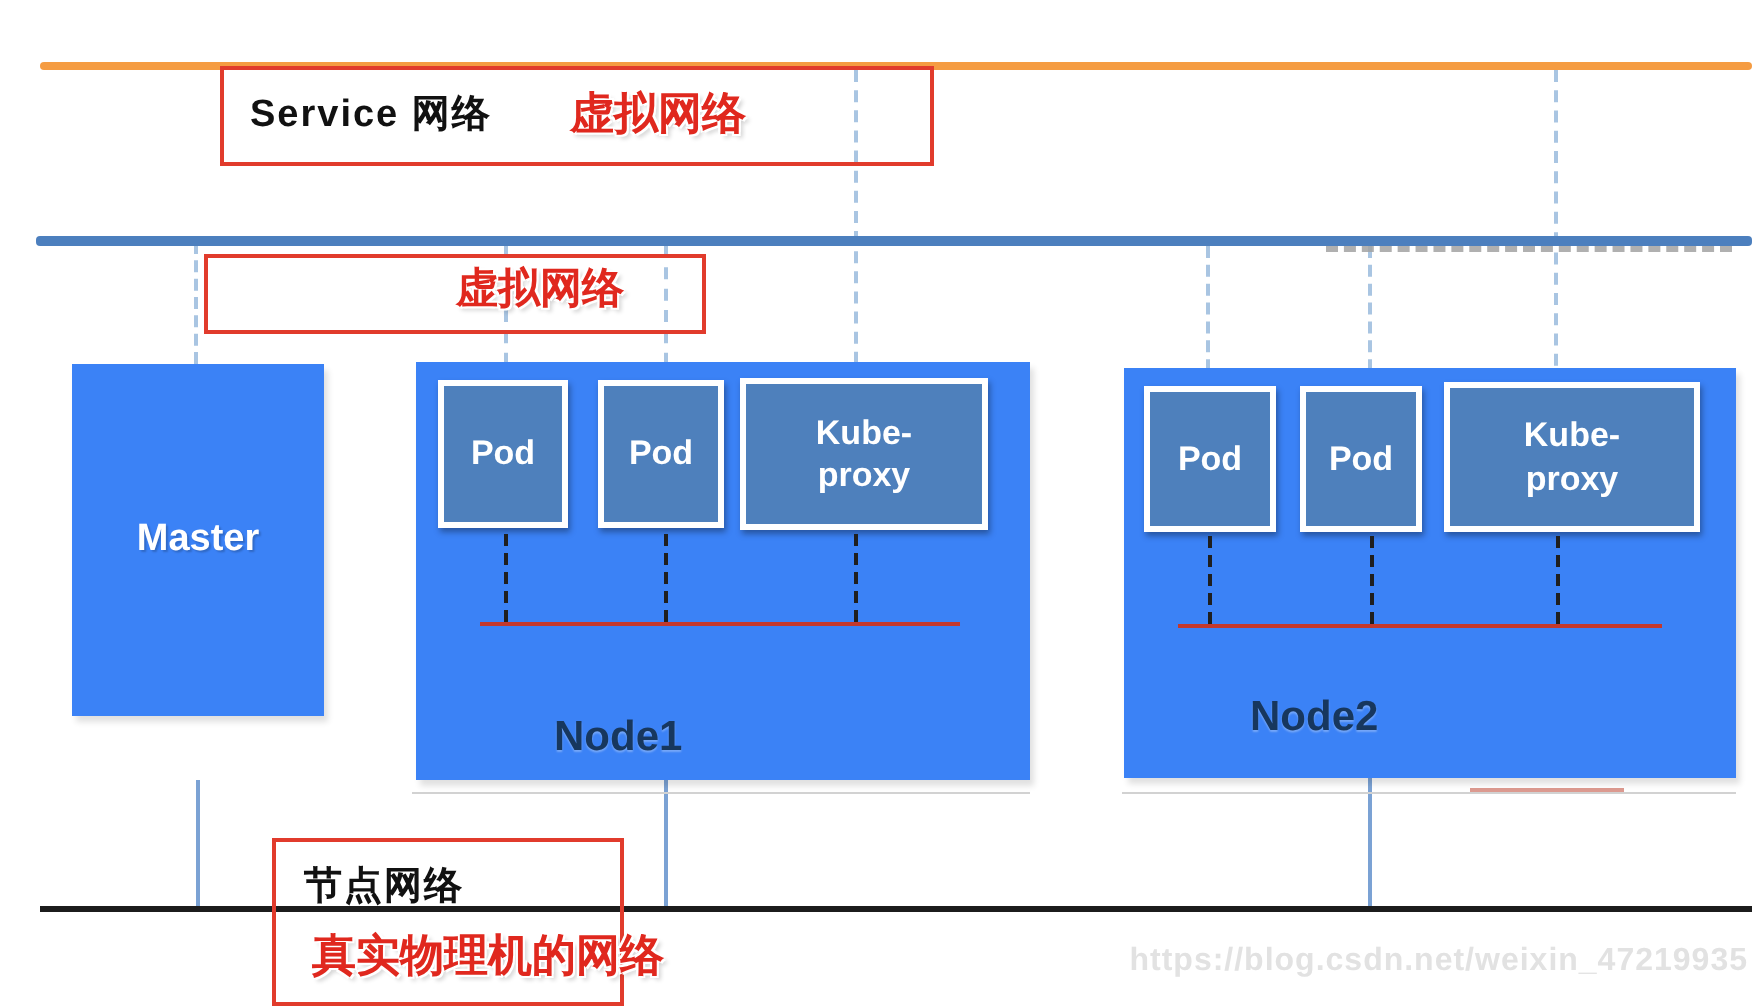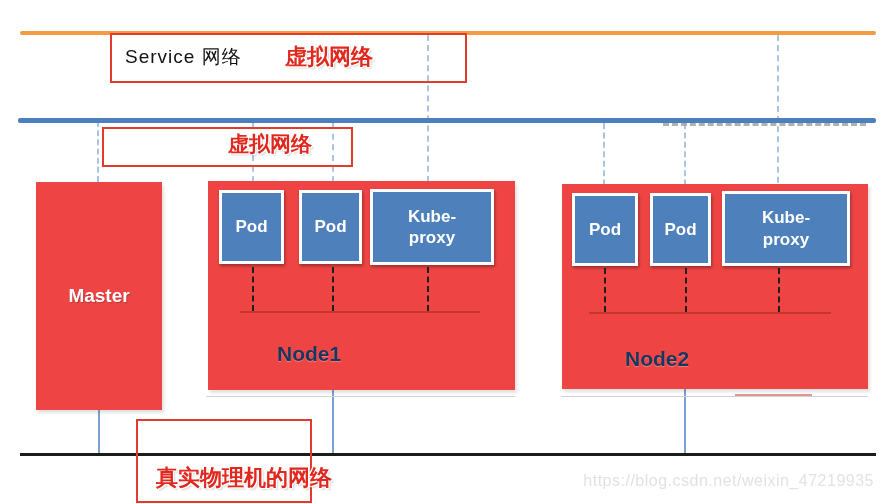--- a/index.html
+++ b/index.html
@@ -14,24 +14,24 @@
   .nodenet-line{left:20px;top:453px;width:856px;height:3px;background:#1C1C1C;}
   .gray-shadow-dash{left:663px;top:123px;width:203px;height:0;border-top:3px dashed #A3A3A3;opacity:.85;z-index:1;}
 
   
   .vdash{position:absolute;width:0;border-left:2px dashed #A9C5E2;z-index:1;}
   
   .vsolid{position:absolute;width:2px;background:#7BA2D4;z-index:1;}
 
   
   .machine{
-    position:absolute;background:#ef4444;z-index:3;
+    position:absolute;background:#3b82f6;z-index:3;
     box-shadow:2px 3px 3px rgba(0,0,0,0.12);
   }
-  .master-box{left:36px;top:182px;width:126px;height:228px;display:flex;align-items:center;justify-content:center;}
+  .master-box{left:36px;top:182px;width:126px;height:176px;display:flex;align-items:center;justify-content:center;}
   .master-label{color:#ffffff;font-weight:bold;font-size:19px;text-shadow:1px 1px 1px rgba(0,0,0,0.2);}
   .node1-box{left:208px;top:181px;width:307px;height:209px;}
   .node2-box{left:562px;top:184px;width:306px;height:205px;}
   .node-label{
     position:absolute;color:#17375E;font-weight:bold;font-size:21px;
     text-shadow:0 1px 1px rgba(255,255,255,0.3);
   }
 
   
   .podbox{
@@ -42,36 +42,36 @@
   }
   .podbox .wrap-narrow{display:inline-block;width:64px;line-height:1.25;}
 
   
   .poddrop{position:absolute;width:0;border-left:2px dashed #1F1F1F;z-index:4;}
   .redbus{position:absolute;height:2px;background:#C4382C;z-index:4;}
 
   
   .redbox{position:absolute;border:2px solid #E13B2C;background:transparent;z-index:5;}
   .label-black{
-    position:absolute;color:#111111;font-weight:normal;white-space:nowrap;
+    position:absolute;color:#111111;font-weight:bold;white-space:nowrap;
     letter-spacing:1px;
   }
   .label-red{
     position:absolute;color:#E0281E;font-weight:bold;white-space:nowrap;
     text-shadow:-1px -1px 0 #fff,1px -1px 0 #fff,-1px 1px 0 #fff,1px 1px 0 #fff,2px 2px 2px rgba(0,0,0,0.18);
   }
 
   
   .shadowline{position:absolute;height:1px;background:#D2D2D2;z-index:1;}
   .pinkline{position:absolute;height:2px;background:#DC9A90;z-index:1;}
 
   
   .watermark{
     position:absolute;right:8px;top:472px;color:#E2E2E2;font-size:16px;
-    letter-spacing:0.5px;z-index:6;white-space:nowrap;
+    letter-spacing:0.5px;z-index:6;white-space:nowrap;font-weight:bold;
   }
 </style>
 </head>
 <body>
 
 <div class="stage">
 
   <div class="vdash" style="left:97px;top:121px;height:61px"></div>
   <div class="vdash" style="left:252px;top:123px;height:70px"></div>
   <div class="vdash" style="left:332px;top:123px;height:70px"></div>
@@ -104,21 +104,21 @@
     <div class="podbox" style="left:91px;top:9px;width:57px;height:68px">
       <span>Pod</span>
     </div>
     <div class="podbox" style="left:162px;top:8px;width:118px;height:70px">
       <span class="wrap-narrow">Kube-proxy</span>
     </div>
     <div class="poddrop" style="left:44px;top:86px;height:44px"></div>
     <div class="poddrop" style="left:124px;top:86px;height:44px"></div>
     <div class="poddrop" style="left:219px;top:86px;height:44px"></div>
     <div class="redbus" style="left:32px;top:130px;width:240px"></div>
-    <span class="node-label" style="left:69px;top:161px">Node1</span>
+    <span class="node-label" style="left:69px;top:176px">Node1</span>
   </div>
 
   <div class="machine node2-box">
     <div class="podbox" style="left:10px;top:9px;width:60px;height:67px">
       <span>Pod</span>
     </div>
     <div class="podbox" style="left:88px;top:9px;width:55px;height:67px">
       <span>Pod</span>
     </div>
     <div class="podbox" style="left:160px;top:7px;width:122px;height:69px">
@@ -132,17 +132,18 @@
   </div>
 
   <div class="redbox" style="left:110px;top:33px;width:353px;height:46px"></div>
   <span class="label-black" style="left:125px;top:44px;font-size:19px;z-index:6">Service 网络</span>
   <span class="label-red" style="left:285px;top:42px;font-size:22px;z-index:6">虚拟网络</span>
 
   <div class="redbox" style="left:102px;top:127px;width:247px;height:36px"></div>
   <span class="label-red" style="left:228px;top:130px;font-size:21px;z-index:6">虚拟网络</span>
 
   <div class="redbox" style="left:136px;top:419px;width:172px;height:80px"></div>
+  <span class="label-black" style="left:152px;top:430px;font-size:19px;z-index:6">节点网络</span>
   <span class="label-red" style="left:156px;top:463px;font-size:22px;z-index:6">真实物理机的网络</span>
 
   <span class="watermark">https://blog.csdn.net/weixin_47219935</span>
 
 </div>
 
 </body></html>

